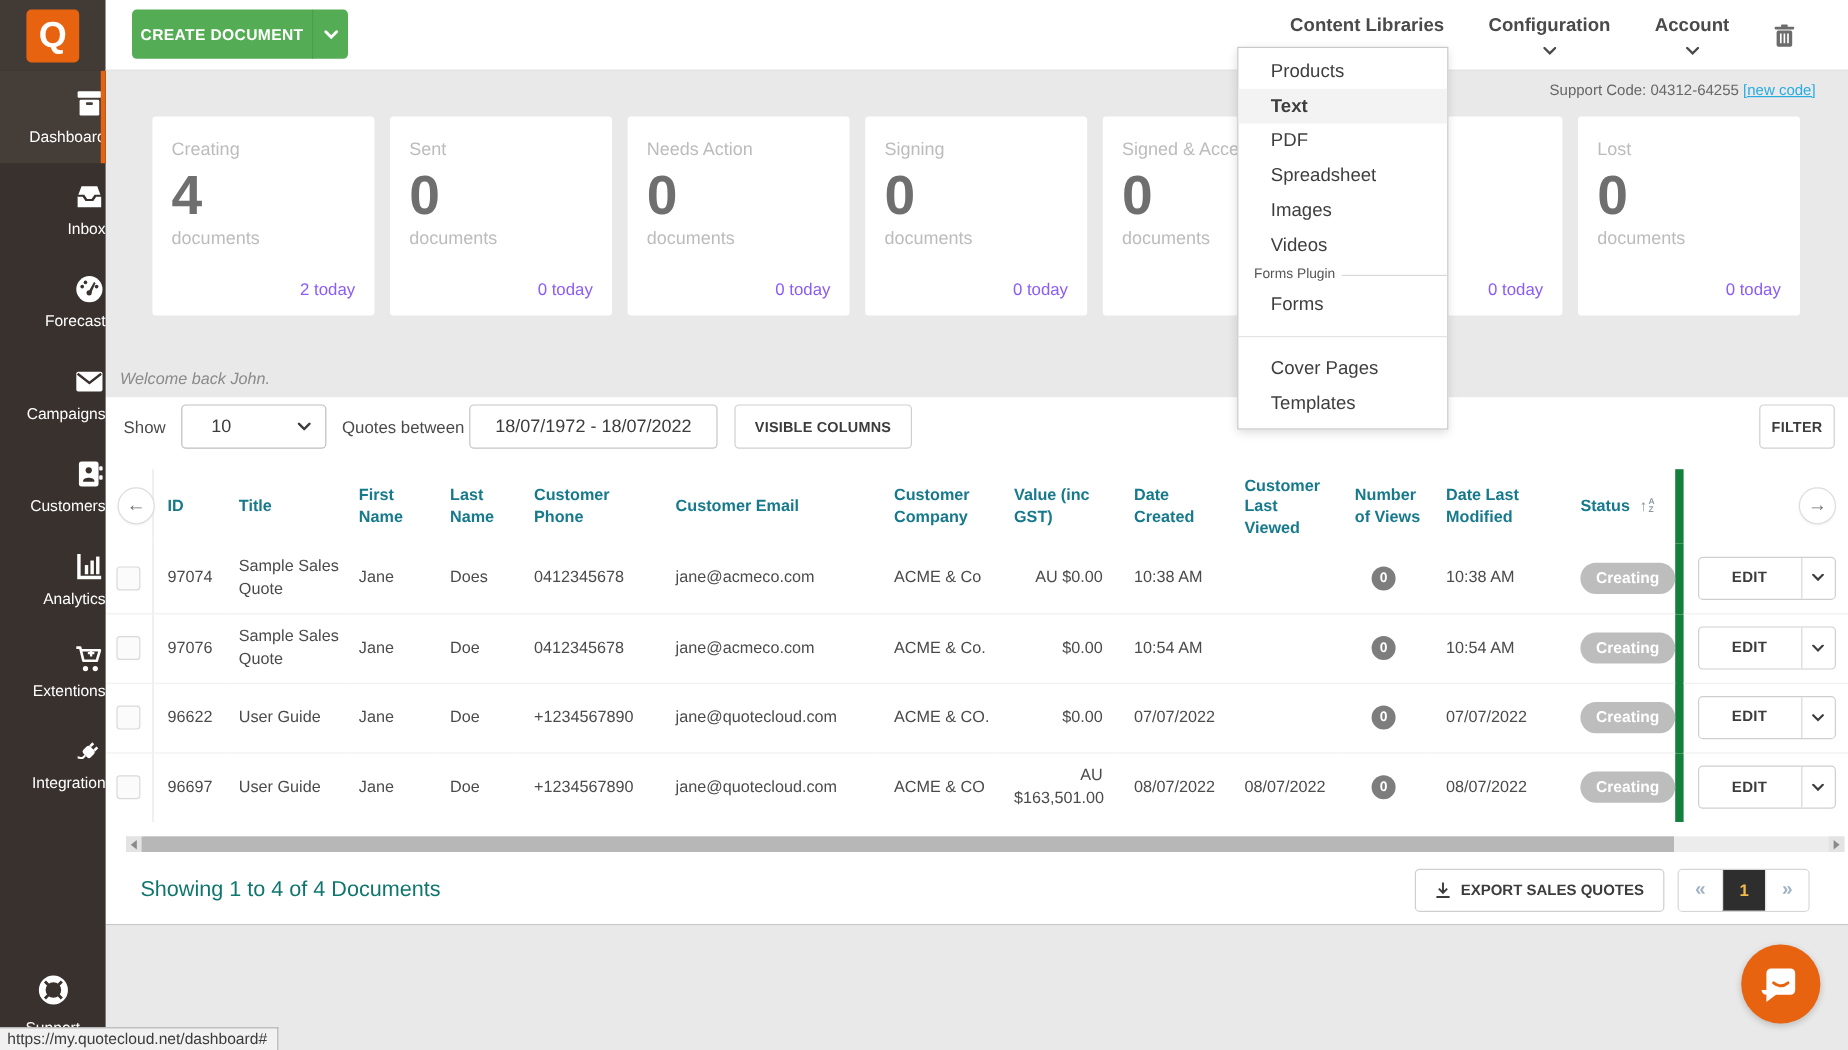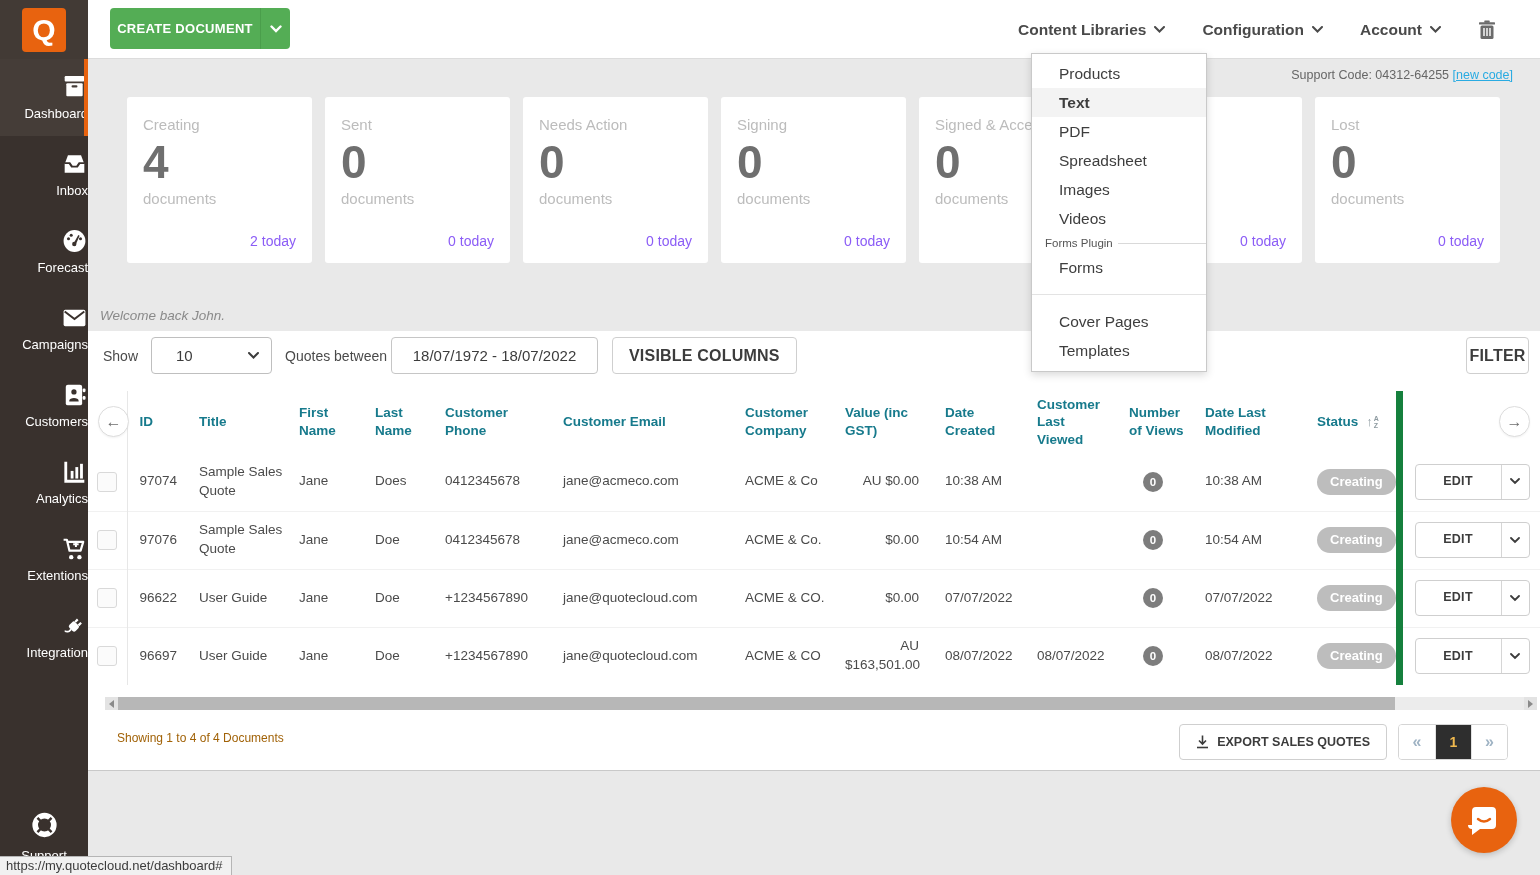--- a/index.html
+++ b/index.html
@@ -18,21 +18,21 @@
   .side-item svg { display:block; }
   .side-support { position:absolute; left:0; bottom:0; width:88px; height:75px; display:flex; flex-direction:column; align-items:center; justify-content:center; gap:6px; cursor:pointer; }
   .side-support .lbl { color:#fff; font-size:13px; }
 
   
   .topbar { position:absolute; left:88px; top:0; width:1452px; height:59px; background:#fff; border-bottom:1px solid #dcdcdc; z-index:15;padding-left:16px; }
   .create-btn { position:absolute; left:22px; top:8px; height:41px; width:180px; background:#54ad55; border-radius:4px; display:flex; cursor:pointer; overflow:hidden; }
   .create-btn .main { width:150px; display:flex; align-items:center; justify-content:center; color:#fff; font-size:13px; font-weight:bold; letter-spacing:.3px; }
   .create-btn .caret { width:30px; border-left:1px solid #4a9e4b; display:flex; align-items:center; justify-content:center; }
   .top-nav { position:absolute; right:44px; top:0; height:59px; display:flex; align-items:center; gap:37px; }
-  .top-nav .nav-item { display:flex; align-items:center; gap:8px; color:#4a4a4a; font-size:15.5px; font-weight:600; cursor:pointer; }
+  .top-nav .nav-item { display:flex; align-items:center; gap:8px; color:#4a4a4a; font-size:15.5px; font-weight:600; cursor:pointer;flex-direction:column; }
   .trash-btn { cursor:pointer; display:flex; align-items:center; }
 
   
   .support-code { position:absolute; top:68px; right:27px; font-size:12.5px; color:#666; z-index:5; }
   .support-code a { color:#29abe2; text-decoration:underline; cursor:pointer; }
 
   
   .cards { position:absolute; left:127px; top:97px; display:flex; gap:13px; z-index:1; }
   .card { width:185px; height:166px; background:#fff; border-radius:3px; position:relative; padding:19px 16px; }
   .card .c-label { font-size:15px; color:#bcbcbc; }
@@ -45,21 +45,21 @@
   
   .panel { position:absolute; left:88px; top:331px; width:1452px; height:440px; background:#fff; border-bottom:1px solid #c9c9c9; z-index:2; }
 
   
   .controls { position:absolute; top:6px; left:15px; display:flex; align-items:center; }
   .ctl-label { font-size:14px; color:#4a4a4a; }
   .select-box { margin-left:13px; width:121px; height:37px; border:1px solid #bfbfbf; border-radius:4px; background:#fff; display:flex; align-items:center; padding:0 12px 0 24px; cursor:pointer; }
   .select-box .val { font-size:15px; color:#3c3c3c; flex:1; }
   .qb-label { margin-left:13px; font-size:14px; color:#4a4a4a; }
   .date-input { margin-left:4px; width:207px; height:37px; border:1px solid #c6c6c6; border-radius:4px; font-size:15px; color:#3c3c3c; text-align:center; font-family:"Liberation Sans", sans-serif; background:#fff; }
-  .btn-plain { height:37px; border:1px solid #cfcfcf; border-radius:4px; background:#fff; font-size:16px; font-weight:bold; color:#3c3c3c; letter-spacing:.2px; padding:0 16px; cursor:pointer; display:flex; align-items:center; justify-content:center; }
+  .btn-plain { height:37px; border:1px solid #cfcfcf; border-radius:4px; background:#fff; font-size:12px; font-weight:bold; color:#3c3c3c; letter-spacing:.2px; padding:0 16px; cursor:pointer; display:flex; align-items:center; justify-content:center; }
   .vc-btn { margin-left:14px; }
   .filter-btn { position:absolute; top:6px; right:11px; width:63px; }
 
   
   .tablewrap { position:absolute; top:60px; left:0; width:1452px; }
   table.grid { width:1452px; border-collapse:collapse; table-layout:fixed; }
   .grid th { color:#177a8c; font-size:13.5px; font-weight:bold; text-align:left; vertical-align:middle; padding:0 4px 0 12px; line-height:1.3; height:62px; }
   .grid td { font-size:13.5px; color:#4b4b4b; vertical-align:middle; padding:0 4px 0 12px; height:58px; line-height:1.4; }
   .grid tbody tr + tr td { border-top:1px solid #f1f1f1; }
   .grid .col-cb { border-right:1px solid #e7e7e7; padding:0; text-align:center; }
@@ -81,29 +81,29 @@
 
   
   .hscroll { position:absolute; top:366px; left:17px; width:1432px; height:13px; background:#ececec; }
   .hs-arrow { position:absolute; top:0; width:13px; height:13px; background:#e3e3e3; display:flex; align-items:center; justify-content:center; cursor:pointer; }
   .hs-left { left:0; } .hs-right { right:0; }
   .tri-l { width:0; height:0; border-top:4px solid transparent; border-bottom:4px solid transparent; border-right:5px solid #8a8a8a; }
   .tri-r { width:0; height:0; border-top:4px solid transparent; border-bottom:4px solid transparent; border-left:5px solid #8a8a8a; }
   .hs-thumb { position:absolute; left:13px; top:0; width:1277px; height:13px; background:#b7b7b7; cursor:grab; }
 
   
-  .showing { position:absolute; top:400px; left:29px; font-size:12px; color:#a16207; }
+  .showing { position:absolute; top:400px; left:29px; font-size:18px; color:#0f766e; }
   .export-btn { position:absolute; top:393px; right:153px; height:36px; display:flex; align-items:center; gap:8px; background:#fff; border:1px solid #cfcfcf; border-radius:4px; padding:0 16px; font-size:12.5px; font-weight:bold; color:#3c3c3c; cursor:pointer; }
   .pager { position:absolute; top:393px; right:32px; display:flex; height:36px; border:1px solid #d5d5d5; border-radius:4px; overflow:hidden; }
   .pager .pg { width:36px; display:flex; align-items:center; justify-content:center; font-size:16px; font-weight:bold; cursor:pointer; background:#fff; color:#9fb3c4; }
   .pager .pg.cur { background:#2e2e2e; color:#f0b94e; font-size:14px; }
   .pager .pg + .pg { border-left:1px solid #e2e2e2; }
 
   
-  .menu { position:absolute; left:1031px; top:53px; width:176px; background:#fff; border:1px solid #c9c9c9; box-shadow:0 3px 8px rgba(0,0,0,.15); z-index:40; padding:5px 0 6px; }
+  .menu { position:absolute; left:1031px; top:39px; width:176px; background:#fff; border:1px solid #c9c9c9; box-shadow:0 3px 8px rgba(0,0,0,.15); z-index:40; padding:5px 0 6px; }
   .menu .mi { height:29px; display:flex; align-items:center; padding-left:27px; font-size:15.5px; color:#3e3e3e; cursor:pointer; }
   .menu .mi.active { background:#f3f3f3;font-weight:bold; }
   .menu .msec { height:20px; display:flex; align-items:center; padding-left:13px; font-size:11.5px; color:#555; }
   .menu .msec::after { content:""; flex:1; height:1px; background:#d9d9d9; margin-left:5px; }
   .menu .mdiv { height:1px; background:#e3e3e3; margin:12px 0 12px; }
 
   
   .chat { position:absolute; left:1451px; top:787px; width:66px; height:66px; border-radius:50%; background:#e8630f; z-index:45; display:flex; align-items:center; justify-content:center; cursor:pointer; box-shadow:0 2px 6px rgba(0,0,0,.2); }
 
   

